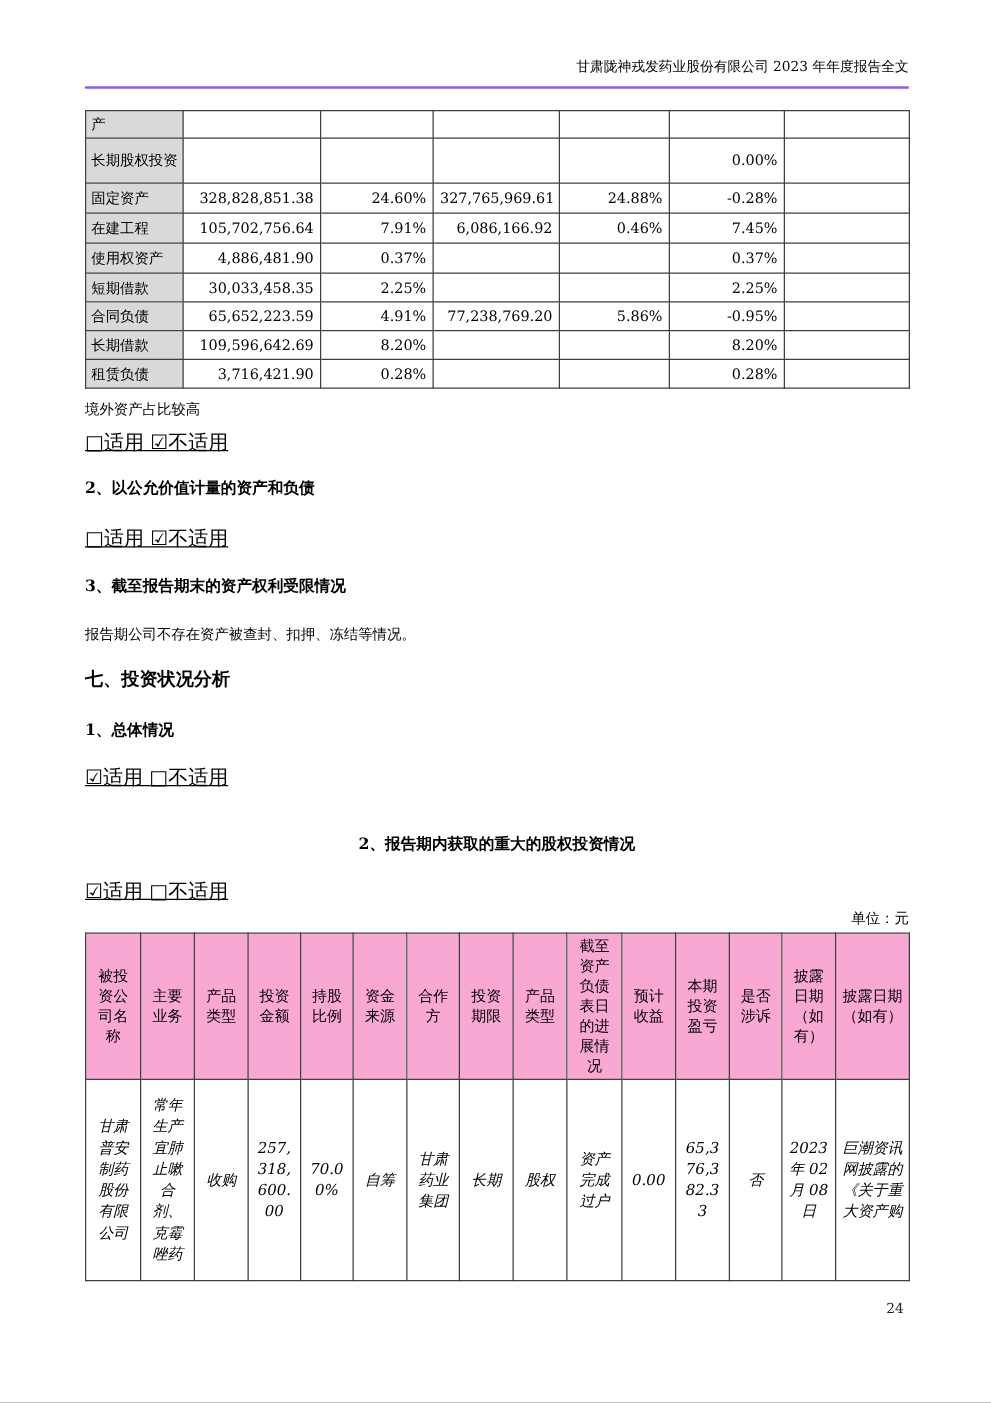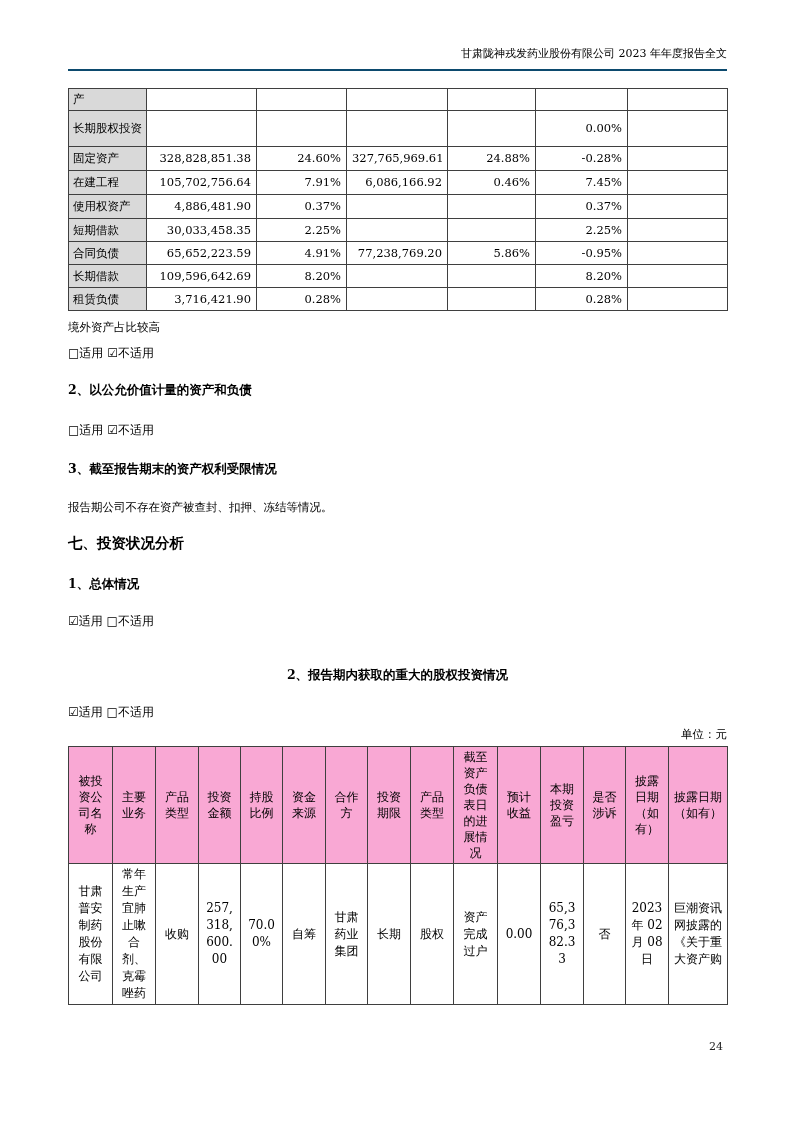--- a/index.html
+++ b/index.html
@@ -7,39 +7,39 @@
   .page {
     position:relative; width:793px; height:1122px; margin:0 auto;
     background:#ffffff; color:#000;
     font-family:"DejaVu Serif","Liberation Serif",serif;
     overflow:hidden;
   }
   .content { padding:0 66px 0 68px; }
 
   .doc-header {
     padding-top:47px; padding-bottom:8px;
-    border-bottom:2px solid #0c4a6e;
+    border-bottom:2px solid #8b5cf6;
     text-align:right; font-size:11px; line-height:14px;
   }
 
   table { border-collapse:collapse; table-layout:fixed; width:100%; }
   td, th { border:1px solid #3f3f3f; overflow:hidden; }
 
   
   .t1 { margin-top:17px; font-size:11.5px; }
   .t1 td { padding:1px 5px; vertical-align:middle; line-height:15px; }
   .t1 .lbl { background:#d9d9d9; text-align:left; padding:1px 3px 1px 4px; }
   .t1 .num { text-align:right; }
   .t1 tr.h22 td { height:22px; }
   .t1 tr.h36 td { height:36px; }
   .t1 tr.h24 td { height:24px; }
   .t1 tr.h23 td { height:23px; }
 
   .body-text { font-size:11.5px; line-height:15px; }
-  .checkline  { font-size:12px; line-height:15px; }
+  .checkline  { font-size:16px; line-height:15px;text-decoration:underline; }
   .heading-s  { font-size:12.5px; font-weight:bold; }
   .heading-l  { font-size:14.5px; font-weight:bold; }
   .unit-label { font-size:11.5px; text-align:right; }
 
   .mt9  { margin-top:9px; }
   .mt11 { margin-top:11px; }
   .mt19 { margin-top:19px; }
   .mt21 { margin-top:21px; }
   .mt22 { margin-top:22px; }
   .mt23 { margin-top:23px; }
@@ -53,22 +53,23 @@
   .t2 td { text-align:right; height:21px; padding:1px 6px 1px 4px; }
 
   
   .t3 { margin-top:4px; font-size:12px; }
   .t3 th {
     background:#f9a8d4; font-weight:normal; text-align:center; vertical-align:middle;
     height:113px; padding:2px 4px; line-height:16px;
   }
   .t3 td {
     text-align:center; vertical-align:middle;
-    height:128px; padding:2px 4px; line-height:17px;
+    height:128px; padding:12px 4px; line-height:17px;
     word-break:break-all;
+    font-style:italic;
   }
 
   .pagenum {
     position:absolute; top:1040px; right:70px;
     font-size:11px; color:#222;
   }
 </style>
 </head>
 <body>
 

